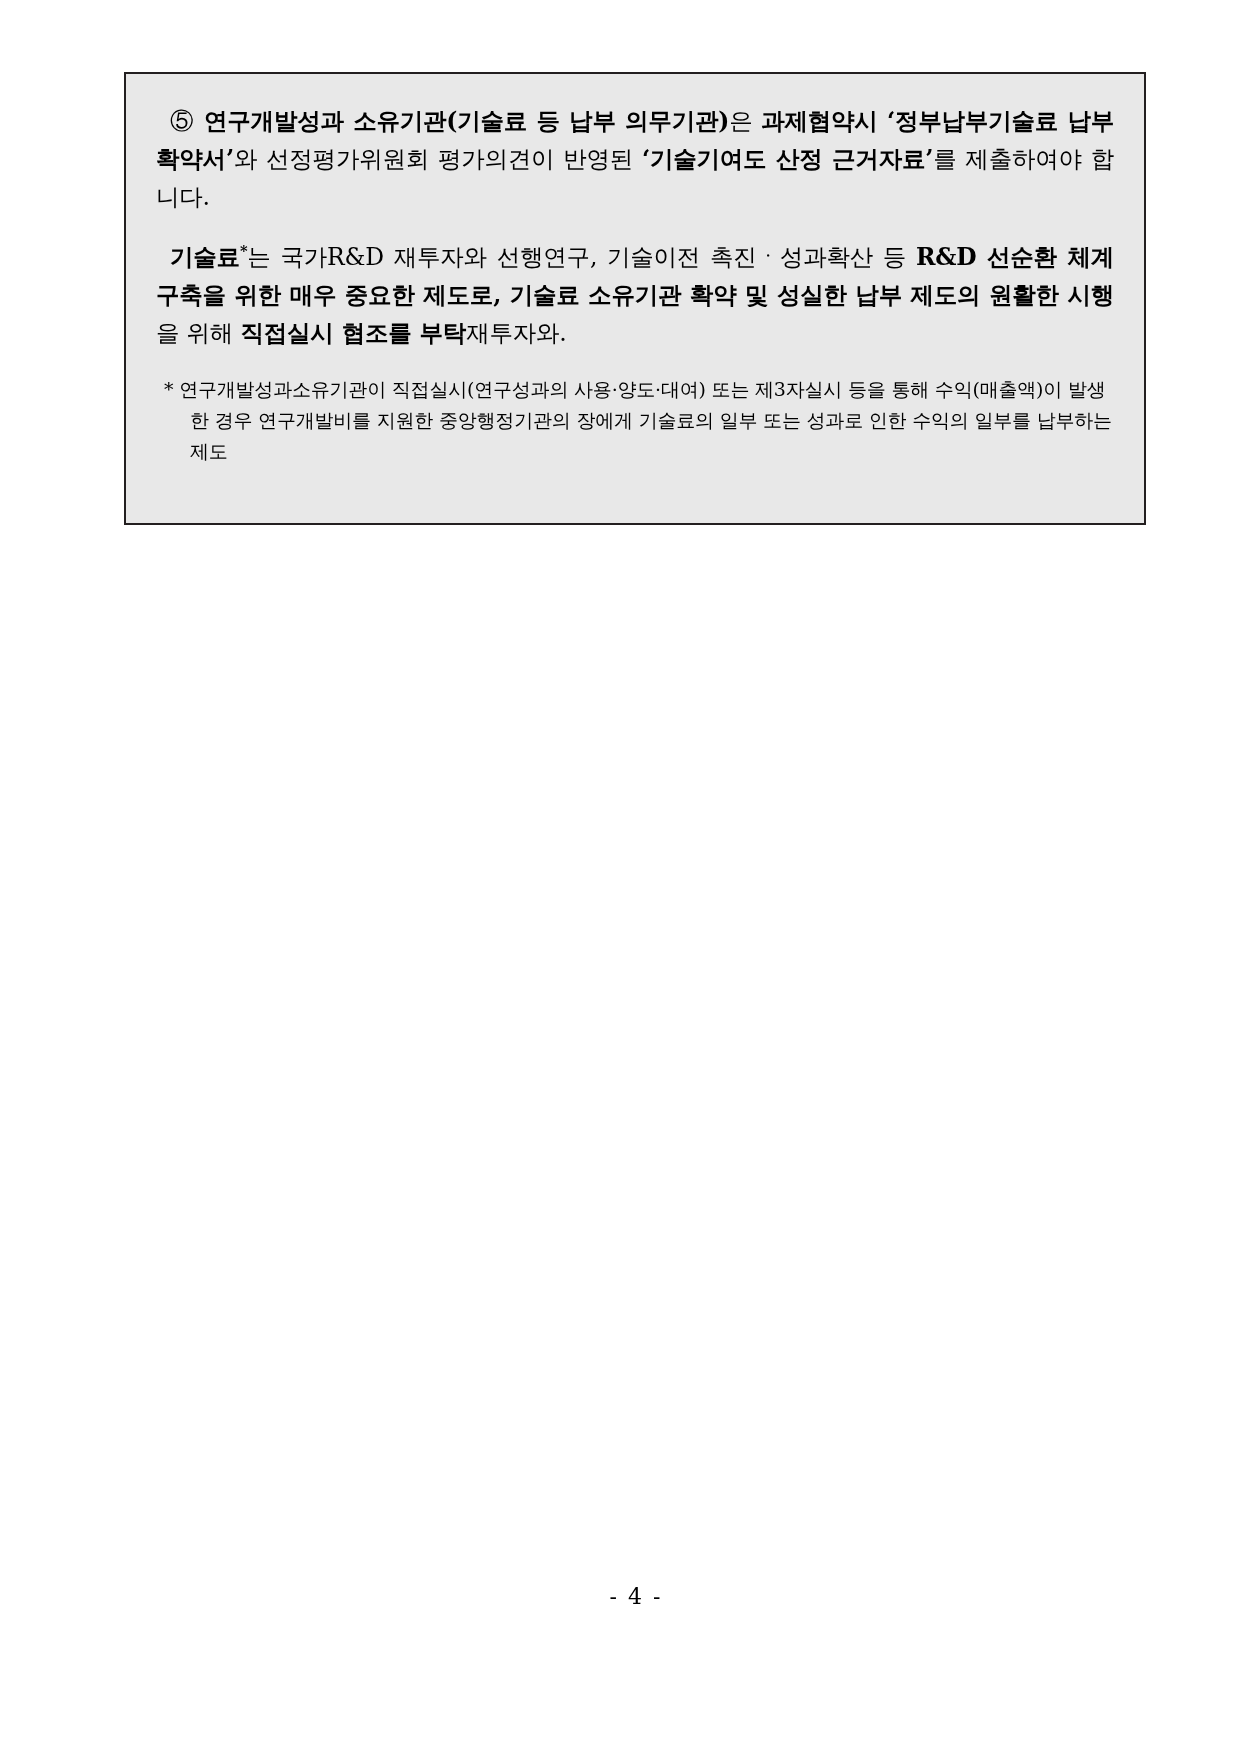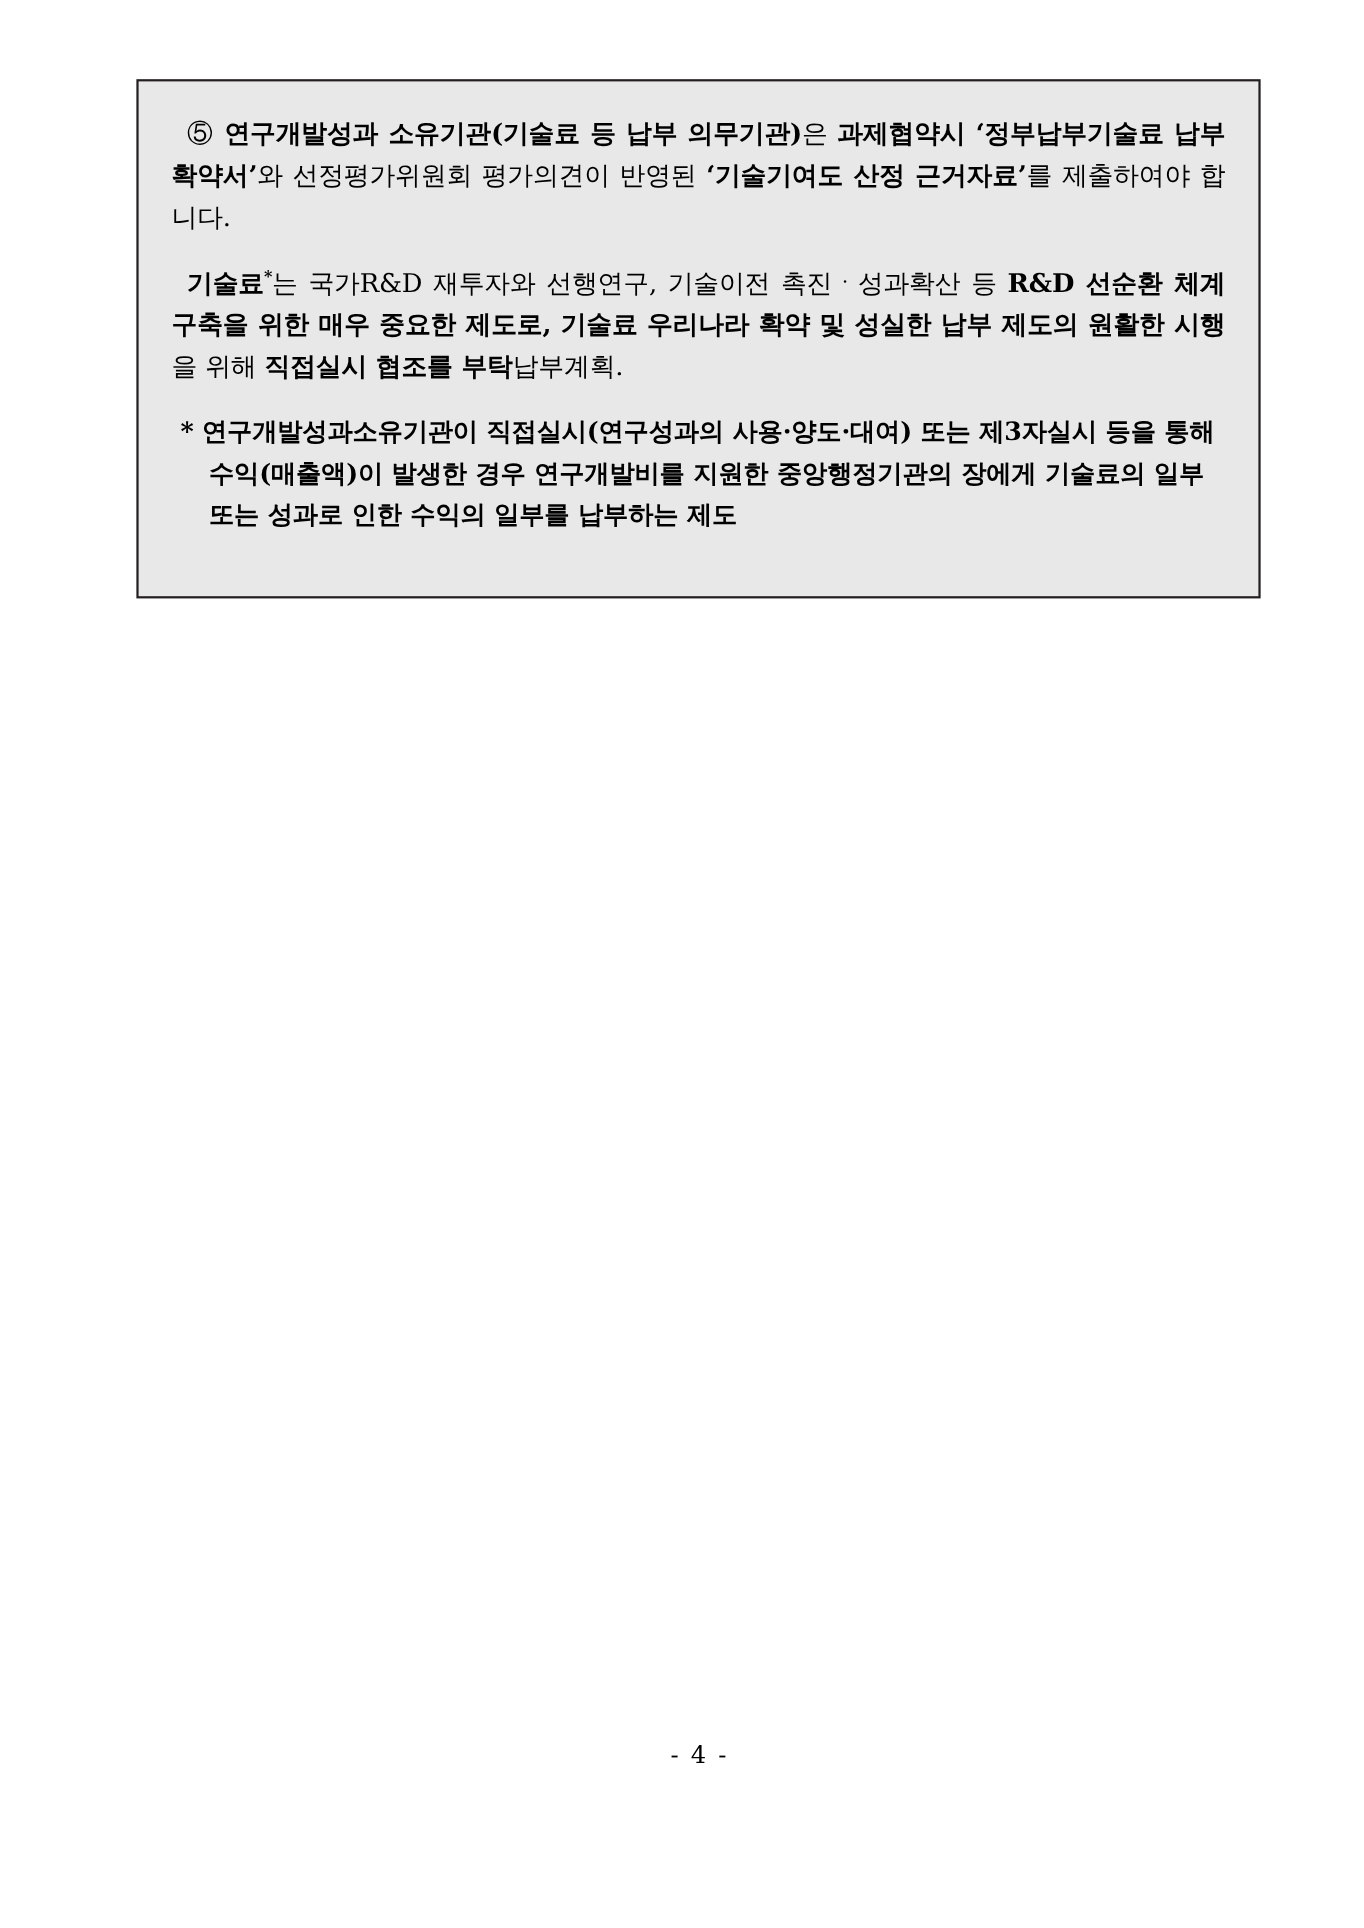--- a/index.html
+++ b/index.html
@@ -35,27 +35,26 @@
     font-size: 23.5px;
     line-height: 1.62;
     text-align: justify;
     margin: 0 0 22px 0;
     letter-spacing: -0.2px;
   }
   .para:last-child { margin-bottom: 0; }
   .indent { text-indent: 14px; }
   .b { font-weight: bold; }
   .footnote {
-    font-size: 23px;
+    font-size: 19px;
     line-height: 1.62;
     margin: 4px 0 0 0;
     padding-left: 8px;
     text-indent: 0;
     letter-spacing: -0.2px;
-    font-weight: bold;
   }
   .footnote .fn-body {
     display: block;
     padding-left: 26px;
     text-indent: -26px;
   }
   .spacer { height: 26px; }
   .sup {
     font-size: 0.62em;
     vertical-align: super;
@@ -75,21 +74,21 @@
 </head>
 <body>
 
 <div class="page">
 
   <div class="notice-box">
 
     <p class="para indent"><span>⑤</span><span class="b"> 연구개발성과 소유기관(기술료 등 납부 의무기관)</span><span>은 </span><span class="b">과제협약시 ‘정부납부기술료 납부 확약서’</span><span>와 선정평가위원회 평가의견이 반영된 </span><span class="b">‘기술기여도 산정 근거자료’</span><span>를 제출</span><span>하여야 합니다.</span></p>
 
 
-    <p class="para indent"><span class="b">기술료</span><span class="sup b">*</span><span>는 </span><span>국가R&amp;D 재투자와 선행연구, 기술이전 촉진ㆍ성과확산 등 </span><span class="b">R&amp;D 선순환 체계 구축</span><span class="b">을 위한 </span><span class="b">매우 중요한 제도로, 기술료 우리나라 확약 및 성실한 납부 제도의 원활한 시행</span><span>을 위해 </span><span class="b">직접실시 협조를 부탁</span><span>납부계획.</span></p>
+    <p class="para indent"><span class="b">기술료</span><span class="sup b">*</span><span>는 </span><span>국가R&amp;D 재투자와 선행연구, 기술이전 촉진ㆍ성과확산 등 </span><span class="b">R&amp;D 선순환 체계 구축</span><span class="b">을 위한 </span><span class="b">매우 중요한 제도로, 기술료 소유기관 확약 및 성실한 납부 제도의 원활한 시행</span><span>을 위해 </span><span class="b">직접실시 협조를 부탁</span><span>재투자와.</span></p>
 
     <p class="footnote">
         <span class="fn-body"><span>*</span>
       <span>연구개발성과소유기관이 직접실시(연구성과의 사용·양도·대여) 또는 제3자실시 등을 통해 수익(매출액)이 발생한 경우 연구개발비를 지원한 중앙행정기관의 장에게 기술료의 일부 또는 성과로 인한 수익의 일부를 납부하는 제도</span></span>
       </p>
 
     <div class="spacer"></div>
 
 
   </div>

